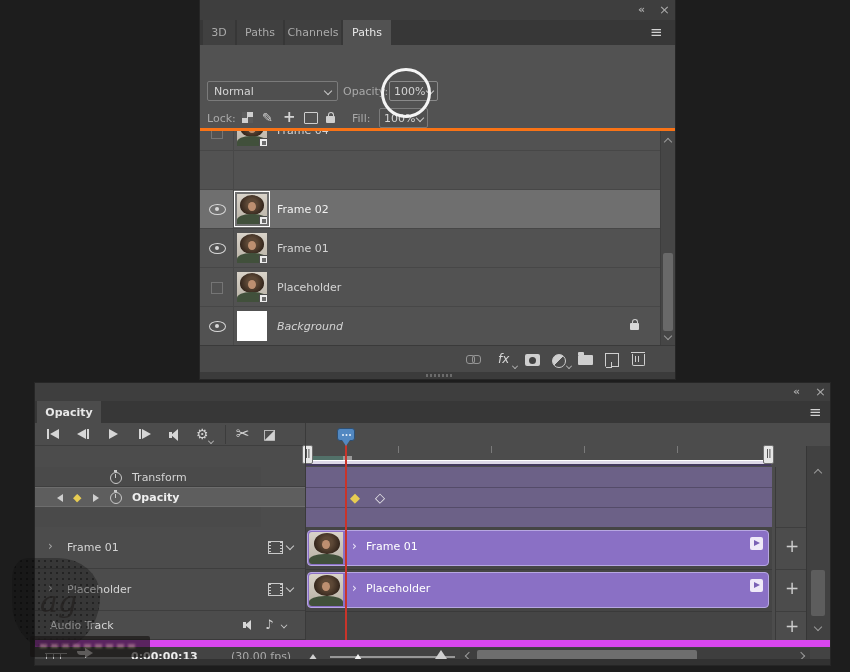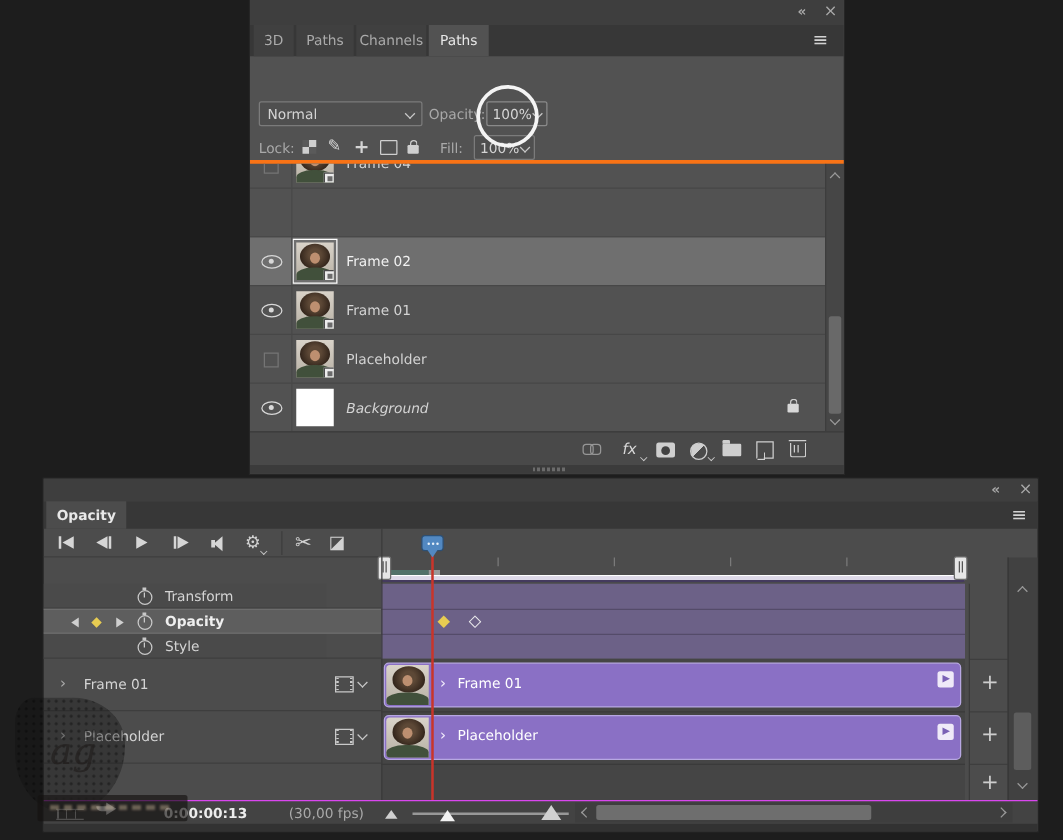--- a/index.html
+++ b/index.html
@@ -286,44 +286,46 @@
         <span class="stopw" style="left:75px;top:5px;"></span>
         <span class="abs txt" style="left:97px;top:5px;">Transform</span>
       </div>
       <div class="abs" style="left:0;top:20px;width:270px;height:20px;background:#5e5e5e;border-top:1px solid #6d6d6d;border-bottom:1px solid #6d6d6d;box-sizing:border-box;">
         <span class="abs" style="left:22px;top:6px;width:0;height:0;border-style:solid;border-width:4px 6px 4px 0;border-color:transparent #cfcfcf transparent transparent;"></span>
         <span class="kfdiamond" style="left:38px;top:4px;color:#e7cc52;">◆</span>
         <span class="abs" style="left:58px;top:6px;width:0;height:0;border-style:solid;border-width:4px 0 4px 6px;border-color:transparent transparent transparent #cfcfcf;"></span>
         <span class="stopw" style="left:75px;top:4px;"></span>
         <span class="abs txt" style="left:97px;top:4px;font-weight:bold;color:#efefef;">Opacity</span>
       </div>
-      <div class="abs" style="left:0;top:40px;width:270px;height:20px;border-bottom:1px solid #3f3f3f;box-sizing:border-box;">
-        <span class="stopw" style="left:75px;top:5px;"></span>
-        <span class="abs txt" style="left:97px;top:5px;">Style</span>
-      </div>
     </div>
 
     <div class="abs" style="left:270px;top:84px;width:467px;height:60px;background:#6c6187;">
       <div class="abs" style="left:0;top:20px;width:467px;height:1px;background:rgba(0,0,0,.22);"></div>
       <div class="abs" style="left:0;top:40px;width:467px;height:1px;background:rgba(0,0,0,.22);"></div>
       <span class="kfdiamond" style="left:45px;top:24px;color:#e7cc52;font-size:13px;">◆</span>
       <span class="kfdiamond" style="left:70px;top:24px;color:#f2f2f2;font-size:13px;">◇</span>
     </div>
 
     <div class="abs" style="left:0;top:144px;width:270px;height:42px;border-bottom:1px solid #3e3e3e;box-sizing:border-box;">
       <span class="abs txt dim" style="left:13px;top:13px;font-size:12px;">›</span>
       <span class="abs txt" style="left:32px;top:15px;">Frame 01</span>
       <span class="film" style="left:233px;top:14px;"></span>
       <span class="chev" style="position:absolute;left:252px;top:16px;"></span>
     </div>
     <div class="abs" style="left:0;top:186px;width:270px;height:42px;border-bottom:1px solid #3e3e3e;box-sizing:border-box;">
       <span class="abs txt dim" style="left:13px;top:13px;font-size:12px;">›</span>
       <span class="abs txt" style="left:32px;top:15px;">Placeholder</span>
       <span class="film" style="left:233px;top:14px;"></span>
       <span class="chev" style="position:absolute;left:252px;top:16px;"></span>
+    </div>
+    <div class="abs" style="left:0;top:228px;width:270px;height:29px;border-bottom:1px solid #3a3a3a;box-sizing:border-box;">
+      <span class="abs txt" style="left:15px;top:9px;">Audio Track</span>
+      <span class="speaker" style="left:210px;top:9px;border-width:5px 6px 5px 0;"></span>
+      <span class="abs icongl" style="left:230px;top:7px;">♪</span>
+      <span class="chev" style="position:absolute;left:246px;top:11px;transform:rotate(45deg) scale(.8);"></span>
     </div>
 
     <div class="abs" style="left:270px;top:144px;width:467px;height:113px;background:#454545;">
       <div class="abs" style="left:0;top:42px;width:467px;height:1px;background:#3a3a3a;"></div>
       <div class="abs" style="left:0;top:84px;width:467px;height:1px;background:#3a3a3a;"></div>
 
       <div class="abs" style="left:2px;top:3px;width:462px;height:36px;background:#8a70c5;border:1px solid #b7a7e2;border-radius:4px;box-sizing:border-box;">
         <div class="thumb" style="left:1px;top:1px;width:34px;height:32px;border-radius:3px 0 0 3px;">
           <span class="hair" style="left:5px;width:26px;height:21px;"></span>
             <span class="face" style="left:13px;"></span>
@@ -360,21 +362,21 @@
       <span class="plusbtn" style="left:6px;top:112px;">+</span>
       <span class="plusbtn" style="left:6px;top:150px;">+</span>
     </div>
 
     <div class="abs" style="left:771px;top:63px;width:24px;height:194px;background:#414141;border-left:1px solid #363636;box-sizing:border-box;">
       <span class="chev up" style="position:absolute;left:8px;top:24px;border-color:#9a9a9a;"></span>
       <div class="scrollthumb" style="left:4px;top:124px;width:14px;height:46px;background:#5d5d5d;"></div>
       <span class="chev" style="position:absolute;left:8px;top:178px;border-color:#9a9a9a;"></span>
     </div>
 
-    <div class="abs" style="left:0;top:257px;width:795px;height:19px;background:#434343;border-top:1px solid #d946ef;box-sizing:border-box;">
+    <div class="abs" style="left:0;top:257px;width:795px;height:19px;background:#434343;border-top:7px solid #d946ef;box-sizing:border-box;">
       <span class="abs" style="left:10px;top:6px;width:22px;height:7px;
             background:repeating-linear-gradient(to right,transparent 0 1px,#bdbdbd 1px 2px,transparent 2px 7px);border-top:1px solid #bdbdbd;border-bottom:1px solid #bdbdbd;"></span>
       <span class="abs" style="left:42px;top:4px;">
         <span style="display:block;width:10px;height:4px;background:#e3e3e3;border-radius:0 0 0 6px;"></span>
         <span style="position:absolute;right:-6px;top:-3px;width:0;height:0;border-style:solid;border-width:5px 0 5px 8px;border-color:transparent transparent transparent #e3e3e3;"></span>
       </span>
       <span class="abs txt" style="left:96px;top:4px;font-weight:bold;color:#ececec;">0:00:00:13</span>
       <span class="abs txt dim" style="left:196px;top:4px;">(30,00 fps)</span>
 
       <span class="mountain" style="left:273px;top:7px;border-width:0 5px 7px 5px;border-color:transparent transparent #d0d0d0 transparent;"></span>

